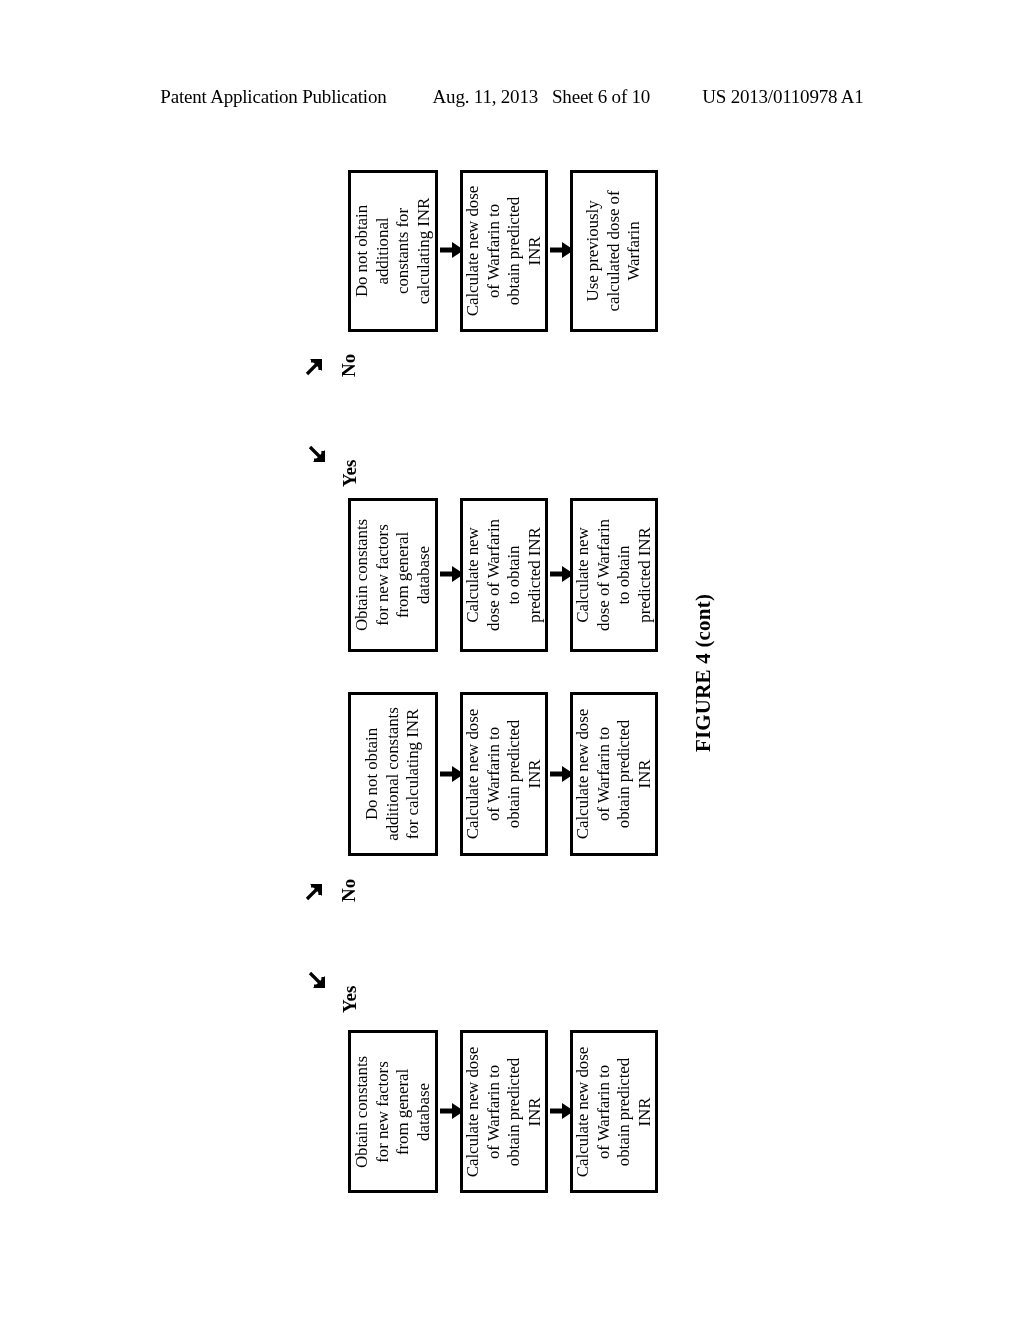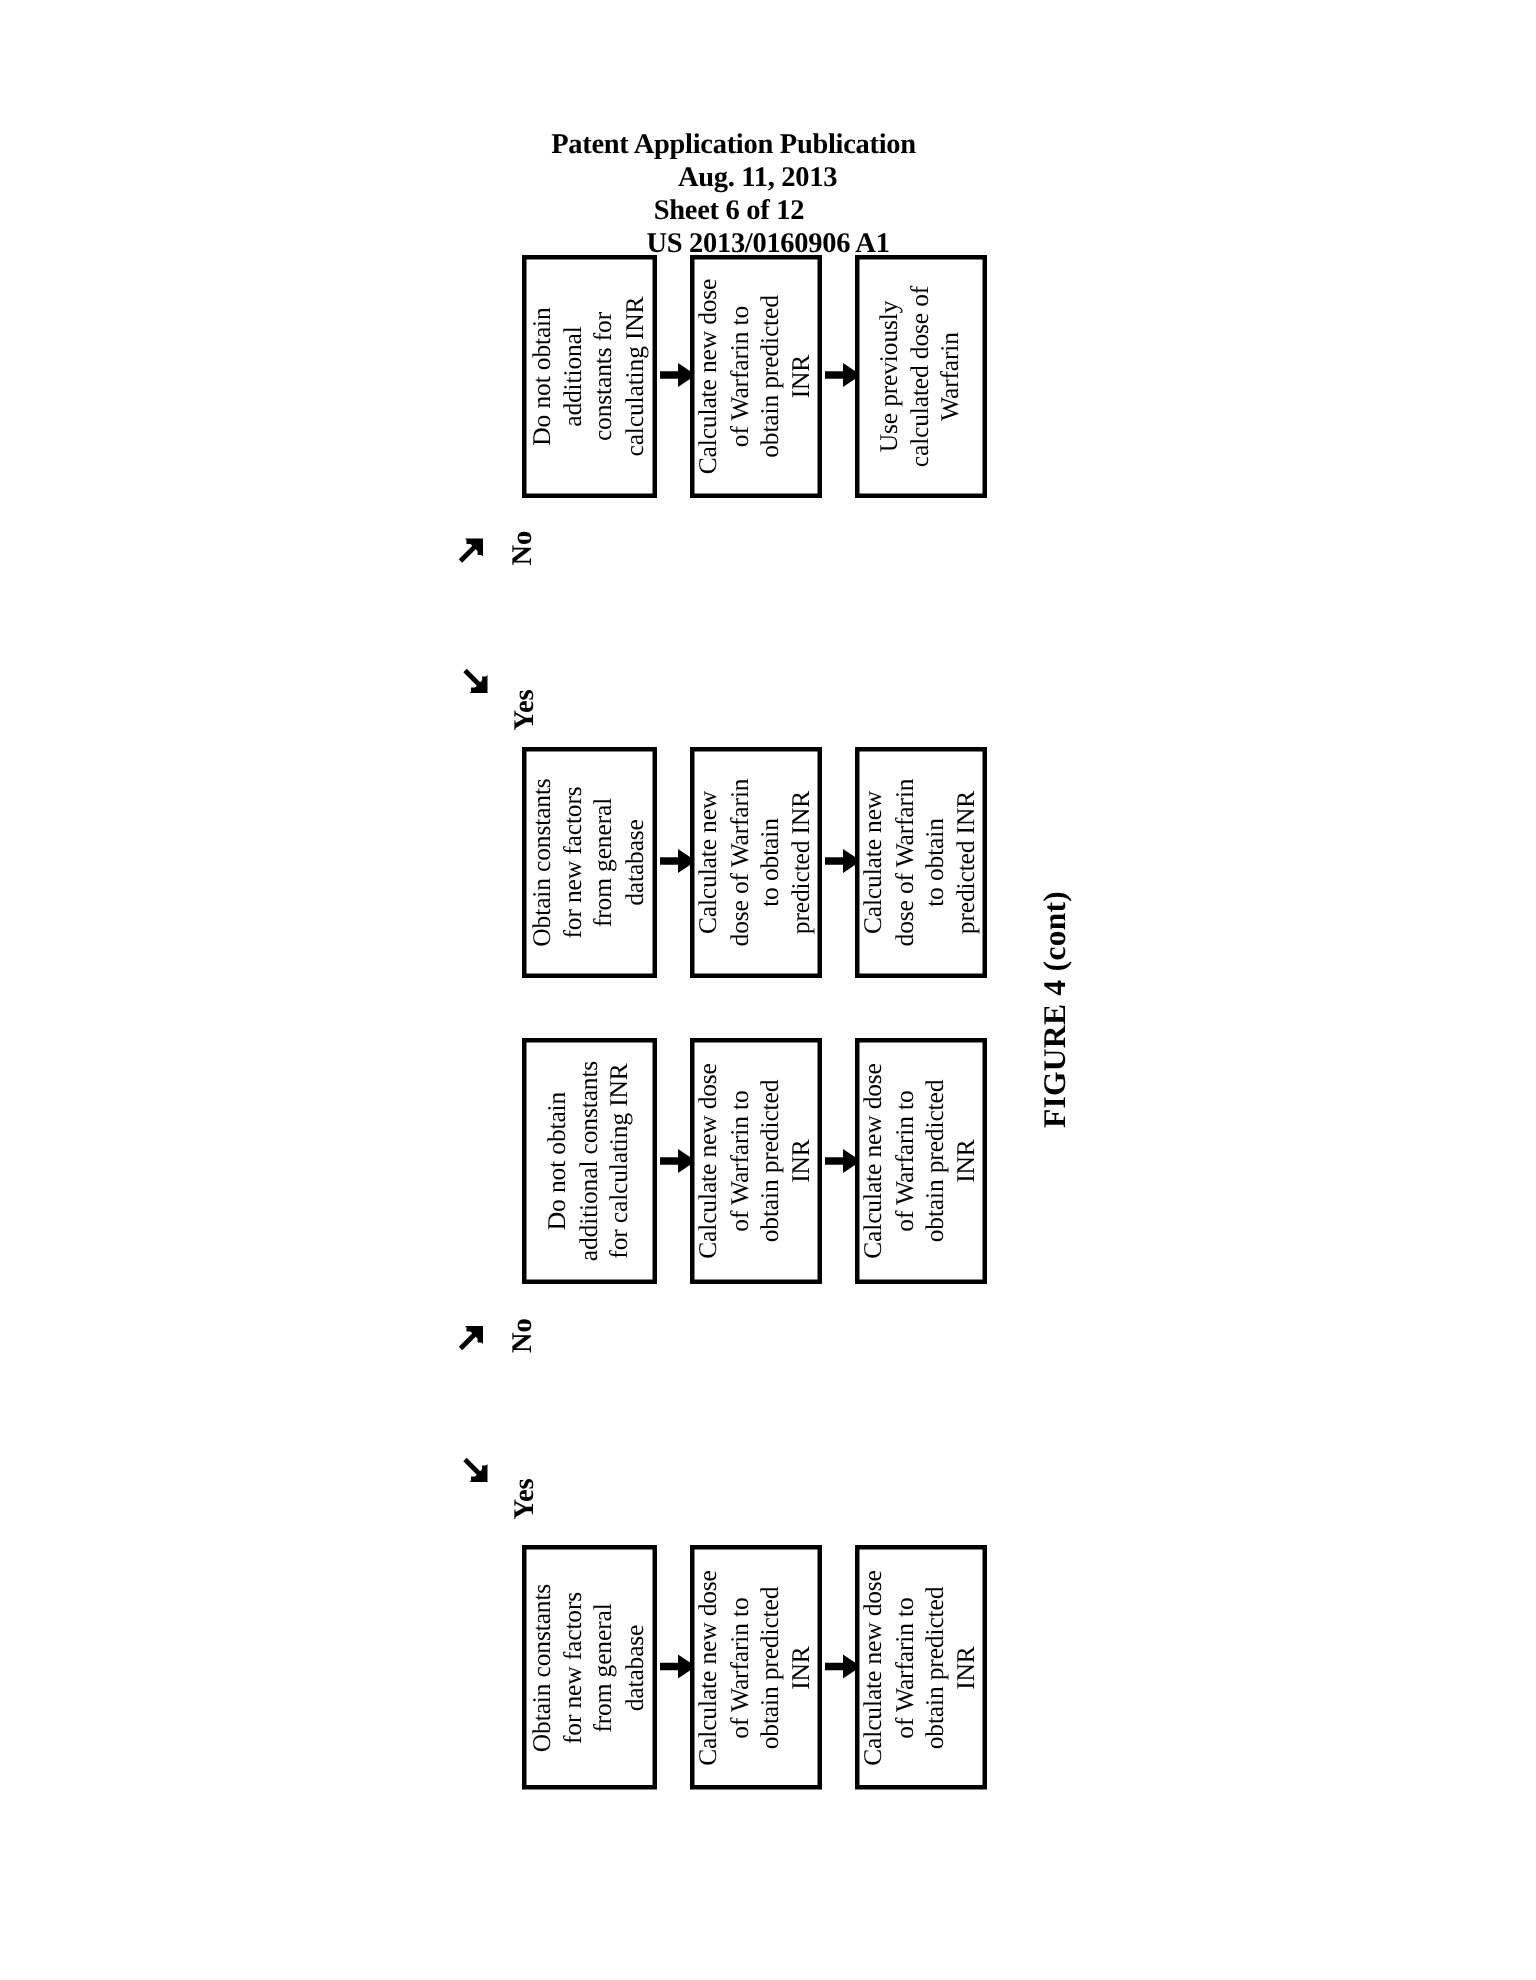--- a/index.html
+++ b/index.html
@@ -17,26 +17,25 @@
   }
 
   
   .page-header {
     position: absolute;
     top: 86px;
     left: 0;
     width: 1024px;
     display: flex;
     justify-content: center;
-    align-items: center;
-    font-weight: bold;
+    align-items: flex-start;
+    font-weight: normal;
     font-size: 19px;
     letter-spacing: -0.2px;
     white-space: nowrap;
-    flex-direction: column;
   }
   .page-header .hdr-pub   { margin-right: 46px; }
   .page-header .hdr-date  { margin-right: 14px; }
   .page-header .hdr-sheet { margin-right: 52px; }
   .page-header .hdr-num   { }
 
   
   .figure {
     position: absolute;
     top: 0;
@@ -103,22 +102,22 @@
     transform-origin: center center;
     letter-spacing: 0.2px;
   }
 </style>
 </head>
 <body>
 
 <div class="page-header">
   <span class="hdr-pub">Patent Application Publication</span>
   <span class="hdr-date">Aug. 11, 2013</span>
-  <span class="hdr-sheet">Sheet 6 of 12</span>
-  <span class="hdr-num">US 2013/0160906 A1</span>
+  <span class="hdr-sheet">Sheet 6 of 10</span>
+  <span class="hdr-num">US 2013/0110978 A1</span>
 </div>
 
 <div class="figure">
 
   <div class="branch">
     <div class="branch-arrow" style="left:300px; top:351px;">
       <svg width="30" height="30" viewBox="0 0 30 30">
         <path d="M7 23 L20 10 M20 10 L20 19 M20 10 L11 10" stroke="#000" stroke-width="3.2" fill="none"></path>
         <path d="M22 8 L22 20 L10 8 Z" fill="#000"></path>
       </svg>

